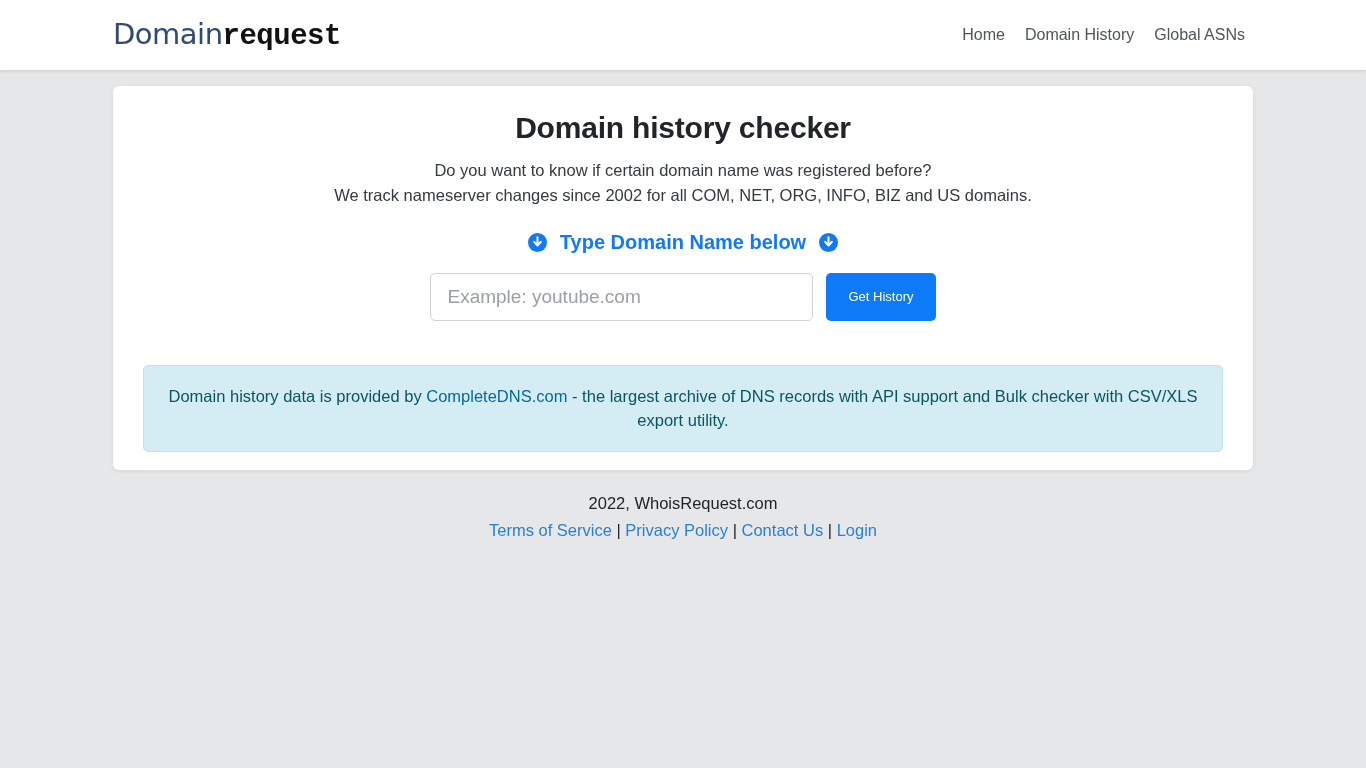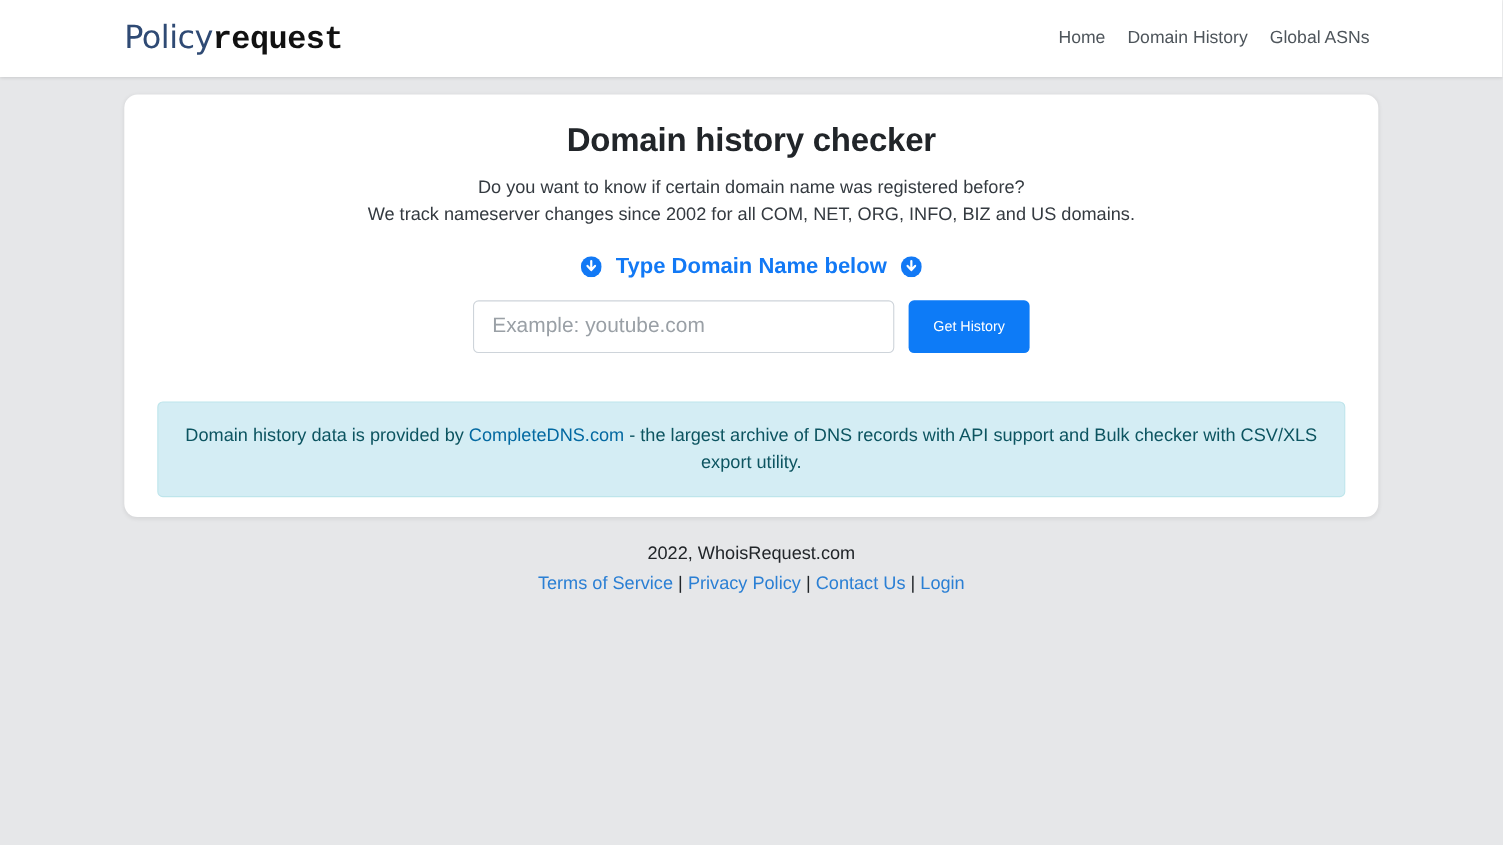--- a/index.html
+++ b/index.html
@@ -87,21 +87,21 @@
     font-size: 16px;
     white-space: nowrap;
   }
 
   
   .page-wrap { padding-top: 16px; }
   .card {
     width: 1140px;
     margin: 0 auto;
     background: #ffffff;
-    border-radius: 12px;
+    border-radius: 6px;
     box-shadow: 0 1px 4px rgba(0,0,0,.08);
     padding: 22px 15px 18px;
   }
   .page-title {
     margin: 0;
     text-align: center;
     font-size: 30px;
     font-weight: 700;
     color: #212529;
     letter-spacing: -0.2px;
@@ -194,21 +194,21 @@
     text-decoration: none;
   }
   .site-footer .sep { color: #212529; }
 </style>
 </head>
 <body>
 
 <header class="site-header">
 
   <div class="brand">
-    <span class="brand-a">Policy</span><span class="brand-b">request</span>
+    <span class="brand-a">Domain</span><span class="brand-b">request</span>
   </div>
 
 
   <nav class="main-nav">
     <a href="#">Home</a>
     <a href="#">Domain History</a>
     <a href="#">Global ASNs</a>
   </nav>
 
 </header>

